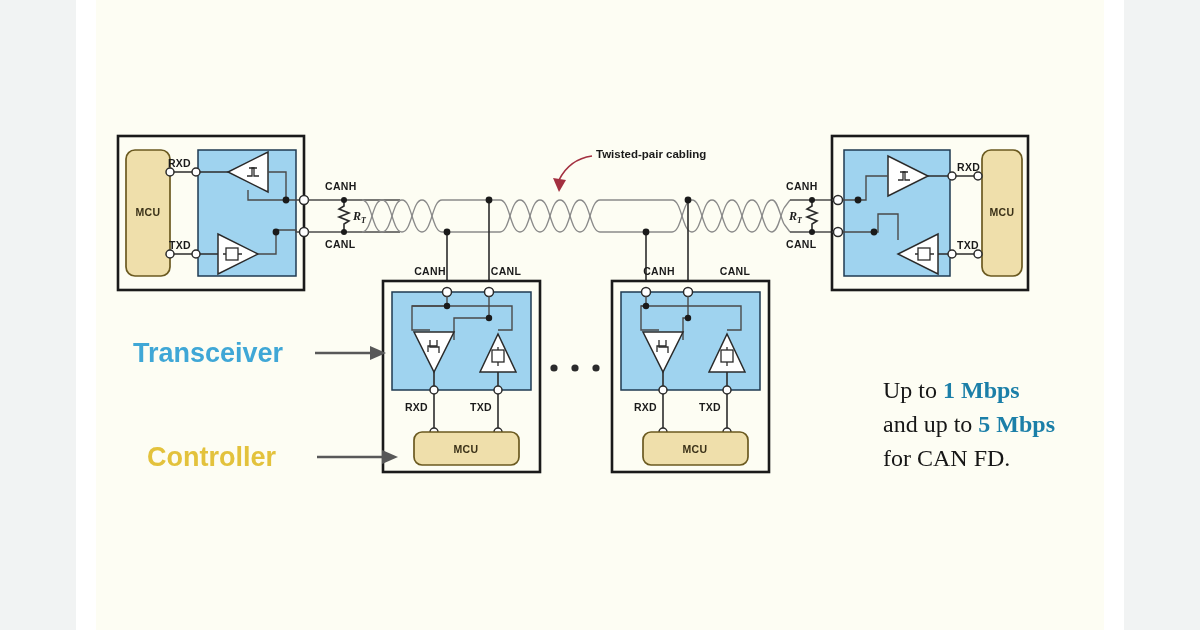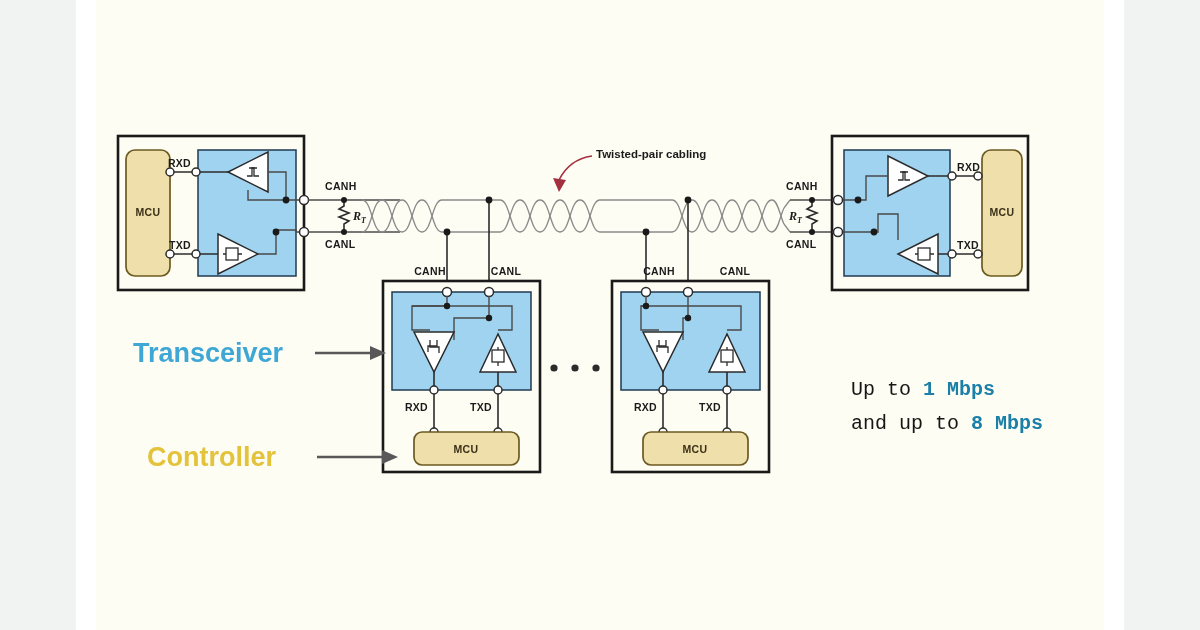--- a/index.html
+++ b/index.html
@@ -32,23 +32,24 @@
   .lbl-r{font-family:"Liberation Serif", serif;font-size:12px;fill:#1a1a1a;font-style:italic;font-weight:bold;}
   .lbl-rsub{font-family:"Liberation Serif", serif;font-size:8px;fill:#1a1a1a;font-style:italic;font-weight:bold;}
   .ann{font-family:"Liberation Sans", sans-serif;font-size:11.5px;fill:#1a1a1a;font-weight:bold;}
   .callout-transceiver{font-family:"Liberation Sans", sans-serif;font-size:27px;font-weight:bold;fill:#3fa7d6;}
   .callout-controller{font-family:"Liberation Sans", sans-serif;font-size:27px;font-weight:bold;fill:#e3c23c;}
   .arrow-gray{stroke:#585858;stroke-width:2.4;fill:none;}
   .arrow-red{stroke:#a33040;stroke-width:1.6;fill:none;}
   .ellipsis-dot{fill:#2b2b2b;}
   .speed-text{
     position:absolute;
-    font-family:Liberation Mono, monospace;
-    font-size:20px;line-height:34px;color:#161616;font-weight:normal;
+    font-family:Liberation Serif, serif;
+    font-size:24px;line-height:34px;color:#161616;font-weight:normal;
     white-space:nowrap;
+    margin-left:32px;
   }
   .speed-text b{color:#1b7fa8;font-weight:bold;}
 </style>
 </head>
 <body>
 
 <div id="stage">
 
   <div class="edge-band edge-left"></div>
   <div class="edge-band edge-right"></div>
@@ -289,16 +290,17 @@
     <g>
       <text class="callout-controller" x="147" y="466">Controller</text>
       <path class="arrow-gray" d="M317,457 L383,457"></path>
       <polygon fill="#585858" points="398,457 382,450 382,464"></polygon>
     </g>
 
   </svg>
 
   <div class="speed-text" style="left:851px; top:373px;">
     <div><span>Up to </span><b>1 Mbps</b></div>
-    <div><span>and up to </span><b>8 Mbps</b></div>
+    <div><span>and up to </span><b>5 Mbps</b></div>
+    <div>for CAN FD.</div>
   </div>
 
 </div>
 
 </body></html>

